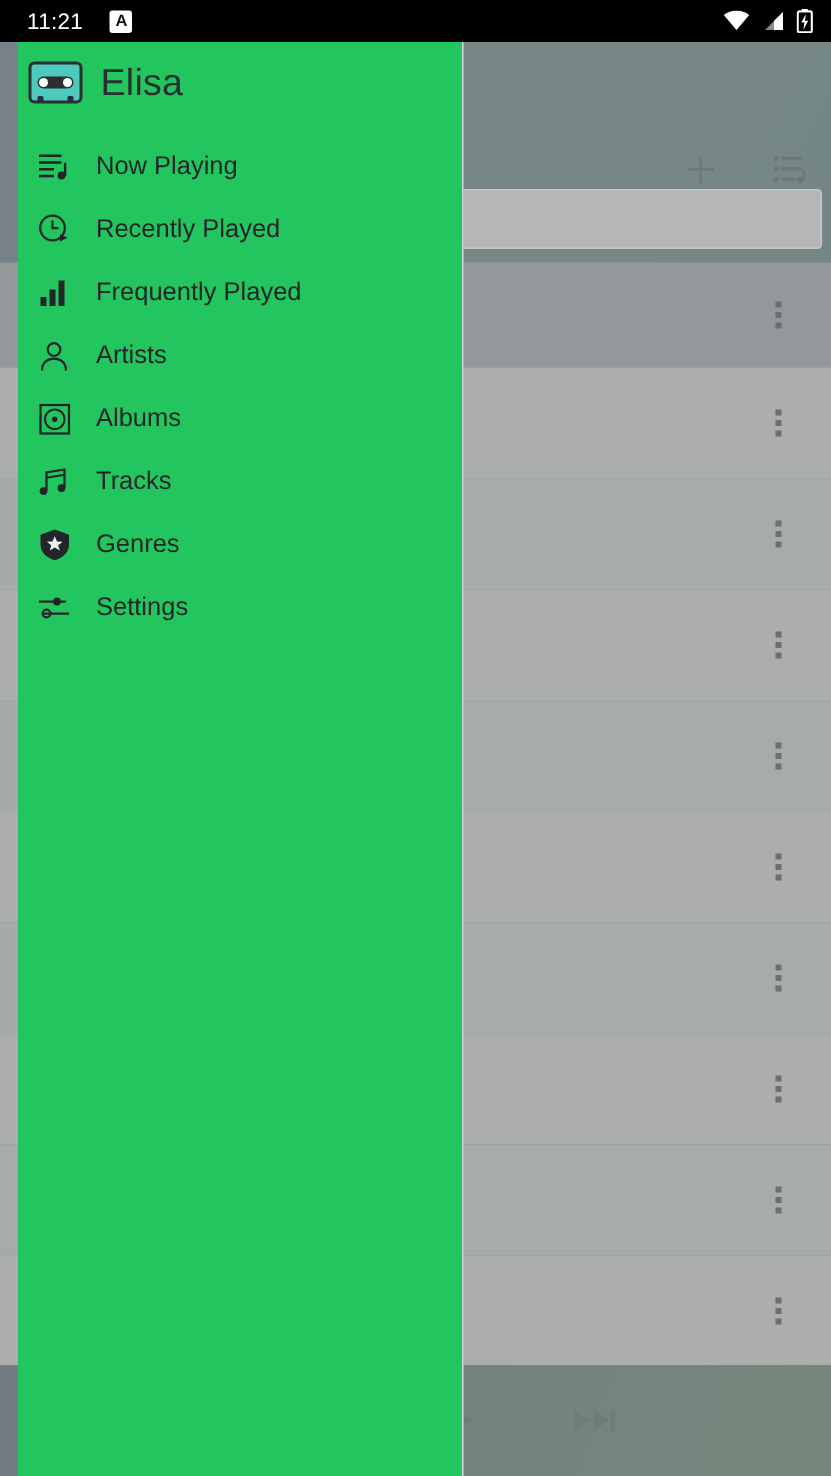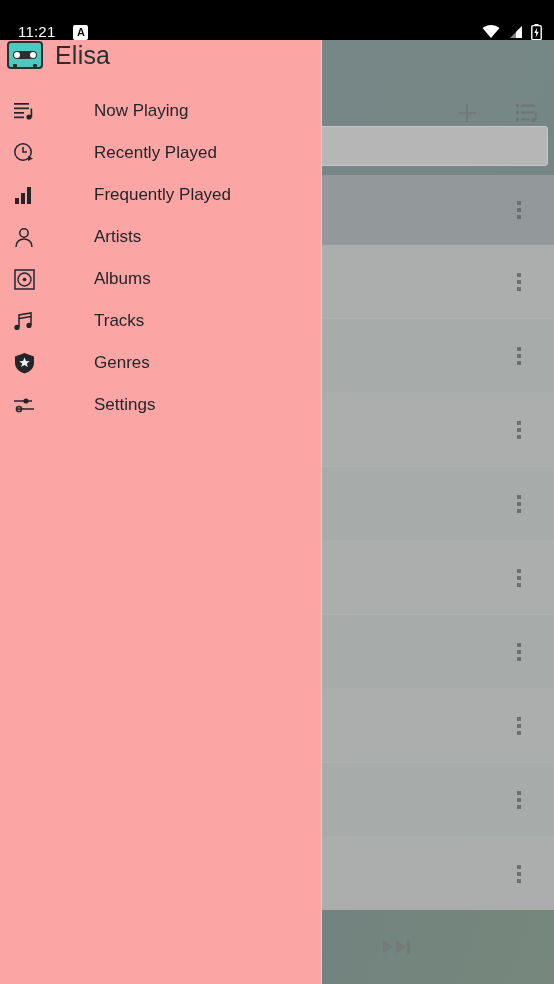--- a/index.html
+++ b/index.html
@@ -6,23 +6,23 @@
   html,body { width:554px; height:984px; overflow:hidden; }
   body {
     font-family:"Liberation Sans", sans-serif;
     background:#000;
     position:relative;
   }
   #app { position:relative; width:554px; height:984px; overflow:hidden; }
 
   
   .statusbar {
-    position:absolute; top:0; left:0; width:554px; height:40px;
+    position:absolute; top:0; left:0; width:554px; height:28px;
     background:#000; color:#fff;
-    display:flex; align-items:flex-end; z-index:60;
+    display:flex; align-items:center; z-index:60;
   }
   .sb-time { font-size:15px; margin-left:18px; letter-spacing:.2px; font-weight:400; }
   .sb-appicon {
     margin-left:18px; width:15px; height:15px; background:#fff; border-radius:2px;
     display:flex; align-items:center; justify-content:center;
   }
   .sb-appicon span { font-size:11px; font-weight:700; color:#111; line-height:1; }
   .sb-right { margin-left:auto; margin-right:12px; display:flex; align-items:center; gap:8px; }
 
   
@@ -68,22 +68,22 @@
   .pb-btn { opacity:.45; display:flex; align-items:center; justify-content:center; }
 
   
   .scrim {
     position:absolute; top:28px; left:0; width:554px; height:956px;
     background:rgba(190,190,190,.46); z-index:20;
   }
 
   
   .drawer {
-    position:absolute; top:28px; left:0; width:322px; height:956px;
-    background:#fca5a5; z-index:30;
+    position:absolute; top:28px; left:12px; width:297px; height:956px;
+    background:#22c55e; z-index:30;
     border-right:1px solid #d4d6d8;
   }
   .drawer-header {
     display:flex; align-items:center; height:54px; padding-left:7px;
   }
   .logo {
     width:36px; height:28px; flex:0 0 auto;
     border:2px solid #2b2f31; border-radius:4px; background:#4ec9bd;
     position:relative; display:flex; align-items:center; justify-content:center;
   }
@@ -97,21 +97,21 @@
   .logo .feet {
     position:absolute; bottom:-1px; left:0; width:100%; height:4px;
     display:flex; justify-content:space-between; padding:0 4px;
   }
   .logo .feet i { width:4px; height:4px; background:#2b2f31; border-radius:1px; }
   .app-title {
     font-size:25px; color:#2b2f31; margin-left:12px; font-weight:400; letter-spacing:.2px;
   }
   .nav { margin-top:8px; }
   .nav-item {
-    display:flex; align-items:center; height:42px; padding-left:8px; cursor:pointer;gap:42px;
+    display:flex; align-items:center; height:42px; padding-left:8px; cursor:pointer;
   }
   .nav-icon {
     width:32px; height:32px; flex:0 0 auto;
     display:flex; align-items:center; justify-content:center;
   }
   .nav-label {
     margin-left:12px; font-size:17px; color:#232629; font-weight:400;
   }
 </style>
 </head>

